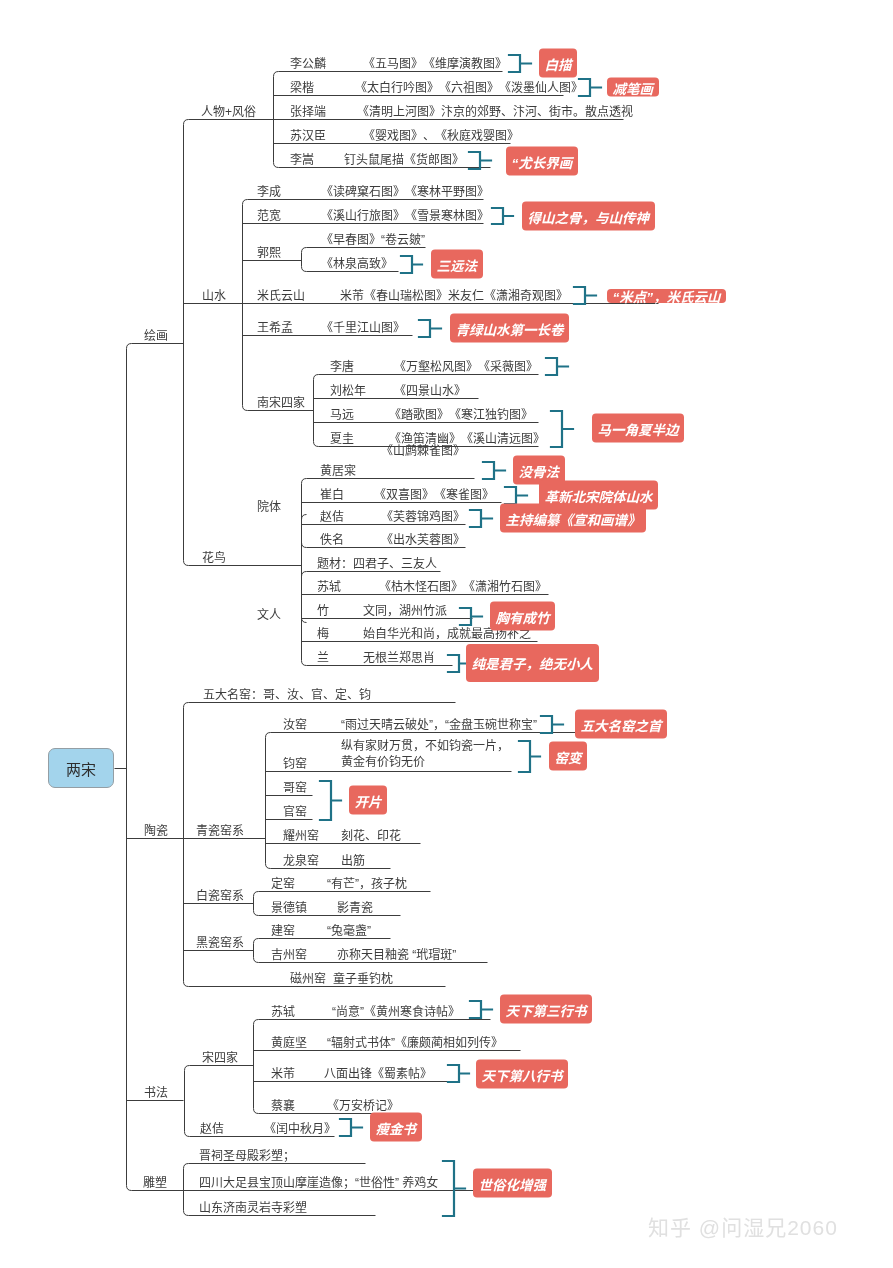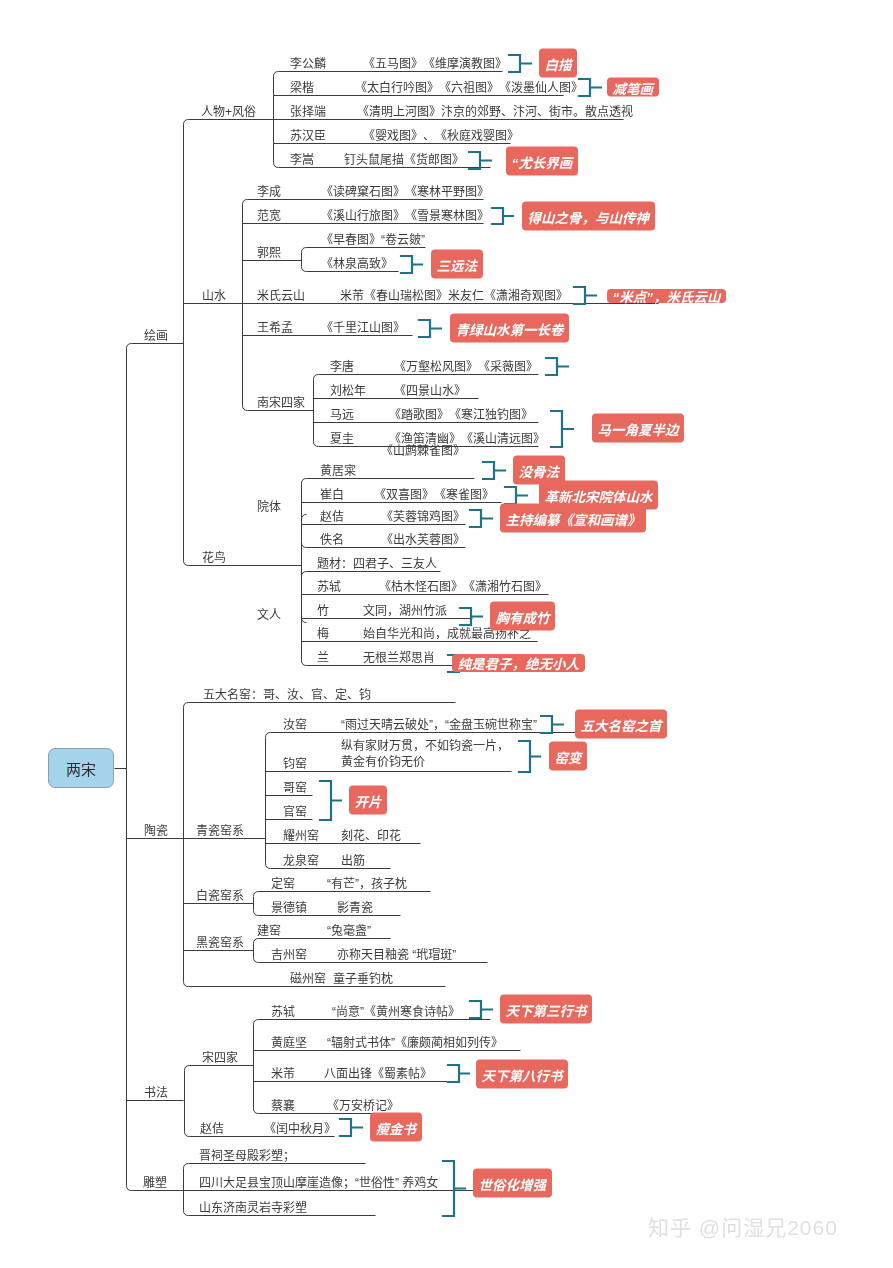--- a/index.html
+++ b/index.html
@@ -145,21 +145,21 @@
   <div class="lbl" style="left:283px;top:794px">哥窑</div>
   <div class="lbl" style="left:283px;top:818px">官窑</div>
   <div class="lbl" style="left:283px;top:842px">耀州窑</div>
   <div class="lbl" style="left:341px;top:842px">刻花、印花</div>
   <div class="lbl" style="left:283px;top:867px">龙泉窑</div>
   <div class="lbl" style="left:341px;top:867px">出筋</div>
   <div class="lbl" style="left:271px;top:890px">定窑</div>
   <div class="lbl" style="left:327px;top:890px">“有芒”，孩子枕</div>
   <div class="lbl" style="left:271px;top:914px">景德镇</div>
   <div class="lbl" style="left:337px;top:914px">影青瓷</div>
-  <div class="lbl" style="left:257px;top:937px">建窑</div>
+  <div class="lbl" style="left:271px;top:937px">建窑</div>
   <div class="lbl" style="left:327px;top:937px">“兔毫盏”</div>
   <div class="lbl" style="left:271px;top:961px">吉州窑</div>
   <div class="lbl" style="left:337px;top:961px">亦称天目釉瓷 “玳瑁斑”</div>
   <div class="lbl" style="left:290px;top:985px">磁州窑</div>
   <div class="lbl" style="left:333px;top:985px">童子垂钓枕</div>
   <div class="lbl" style="left:271px;top:1018px">苏轼</div>
   <div class="lbl" style="left:332px;top:1018px">“尚意”《黄州寒食诗帖》</div>
   <div class="lbl" style="left:271px;top:1049px">黄庭坚</div>
   <div class="lbl" style="left:327px;top:1049px">“辐射式书体”《廉颇蔺相如列传》</div>
   <div class="lbl" style="left:271px;top:1080px">米芾</div>
@@ -177,21 +177,21 @@
   <div class="tag" style="left:506px;top:161px;height:29px">“尤长界画</div>
   <div class="tag" style="left:522px;top:216px;height:29px">得山之骨，与山传神</div>
   <div class="tag" style="left:431px;top:264px;height:29px">三远法</div>
   <div class="tag" style="left:607px;top:296px;height:14px">“米点”，米氏云山</div>
   <div class="tag" style="left:450px;top:328px;height:29px">青绿山水第一长卷</div>
   <div class="tag" style="left:592px;top:428px;height:29px">马一角夏半边</div>
   <div class="tag" style="left:513px;top:470px;height:29px">没骨法</div>
   <div class="tag" style="left:539px;top:495px;height:29px">革新北宋院体山水</div>
   <div class="tag" style="left:500px;top:518px;height:29px">主持编纂《宣和画谱》</div>
   <div class="tag" style="left:490px;top:616px;height:29px">胸有成竹</div>
-  <div class="tag" style="left:452px;top:663px;height:18px">纯是君子，绝无小人</div>
+  <div class="tag" style="left:466px;top:663px;height:38px">纯是君子，绝无小人</div>
   <div class="tag" style="left:575px;top:724px;height:29px">五大名窑之首</div>
   <div class="tag" style="left:549px;top:756px;height:29px">窑变</div>
   <div class="tag" style="left:349px;top:800px;height:29px">开片</div>
   <div class="tag" style="left:500px;top:1009px;height:29px">天下第三行书</div>
   <div class="tag" style="left:476px;top:1074px;height:29px">天下第八行书</div>
   <div class="tag" style="left:370px;top:1127px;height:29px">瘦金书</div>
   <div class="tag" style="left:473px;top:1183px;height:29px">世俗化增强</div>
 
   <div id="wm" style="left:648px;top:1217px">知乎 @问湿兄2060</div>
 </div>

